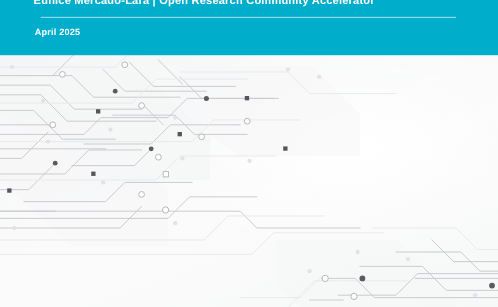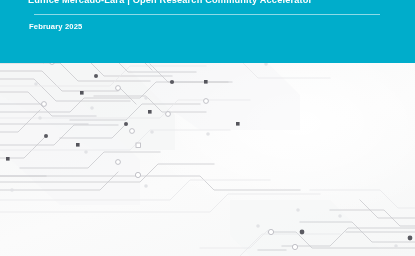--- a/index.html
+++ b/index.html
@@ -39,21 +39,21 @@
     position: absolute;
     inset: 0;
   }
 
   
   .banner {
     position: absolute;
     left: 0;
     top: 0;
     width: 100%;
-    height: 63px;
+    height: 46px;
     background: #00adcb;
     overflow: hidden;
   }
 
   .banner-title {
     position: absolute;
     left: 28px;
     top: -6px;
     width: 360px;
     color: #ffffff;
@@ -202,16 +202,16 @@
       <circle cx="340" cy="216" r="1.8"></circle>
       <circle cx="258" cy="226" r="1.8"></circle>
       <circle cx="396" cy="246" r="1.8"></circle>
       <circle cx="146" cy="186" r="1.8"></circle>
     </g>
   </svg>
 
   <div class="banner">
     <div class="banner-title">Eunice Mercado-Lara | Open Research Community Accelerator</div>
     <div class="banner-divider"></div>
-    <div class="banner-date">February 2025</div>
+    <div class="banner-date">April 2025</div>
   </div>
 
 </div>
 
 </body></html>

